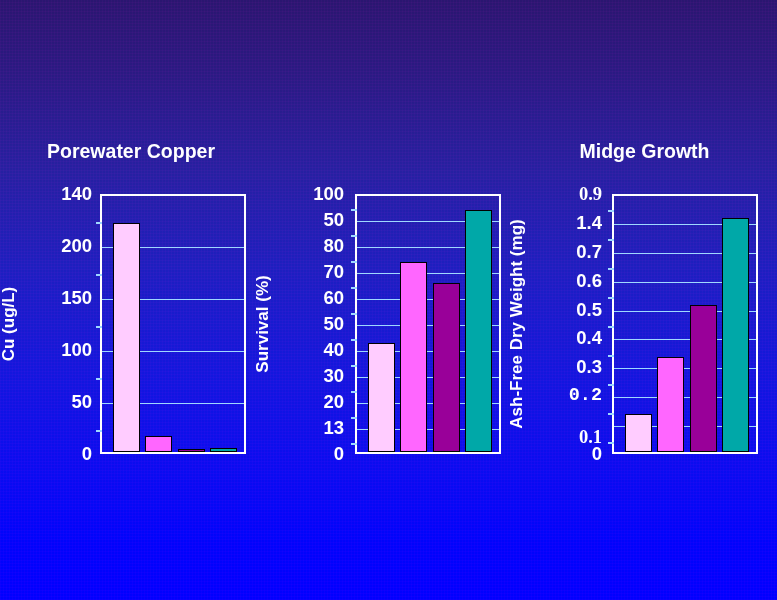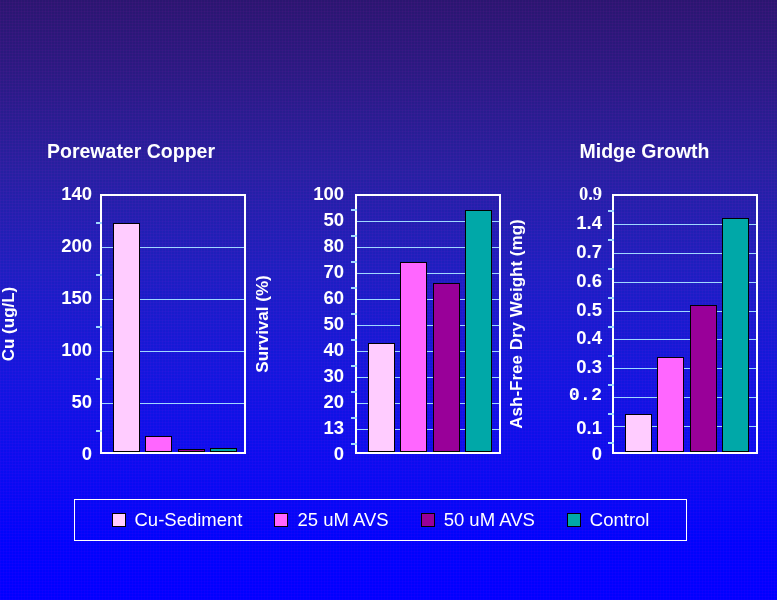--- a/index.html
+++ b/index.html
@@ -238,21 +238,21 @@
             <div class="bar" title="50 uM AVS: 65" style="height: 169px; width: 27.3px; left: 75.6px; background: rgb(153, 0, 153);"></div>
             <div class="bar" title="Control: 93" style="height: 241.8px; width: 27.3px; left: 108.1px; background: rgb(0, 168, 168);"></div>
           </div>
         </div>
       </div>
       <div class="panel" style="left: 512px; width: 265px;">
         <div class="panel-title">Midge Growth</div>
         <div class="ytitle" style="width: 300px; left: -145px; top: 174px;">Ash-Free Dry Weight (mg)</div>
         <div class="ticklabels" style="left: 44px;">
           <div class="ticklabel" style="top: 314px;">0</div>
-          <div class="ticklabel" style="top: 288px;">0.1</div>
+          <div class="ticklabel" style="top: 297px; font-family: Liberation Serif, serif;">0.1</div>
           <div class="ticklabel" style="top: 256.222px; font-family: Liberation Mono, monospace;">0.2</div>
           <div class="ticklabel" style="top: 227.333px;">0.3</div>
           <div class="ticklabel" style="top: 198.444px;">0.4</div>
           <div class="ticklabel" style="top: 169.556px;">0.5</div>
           <div class="ticklabel" style="top: 140.667px;">0.6</div>
           <div class="ticklabel" style="top: 111.778px;">0.7</div>
           <div class="ticklabel" style="top: 82.8889px;">1.4</div>
           <div class="ticklabel" style="top: 54px; font-family: Liberation Serif, serif;">0.9</div>
         </div>
         <div class="plot" style="left: 100px; top: 54px; width: 146px; height: 260px;">
@@ -276,32 +276,14 @@
           <div class="bars">
             <div class="bar" title="Cu-Sediment: 0.13" style="height: 37.5556px; width: 27.3px; left: 10.6px; background: rgb(255, 204, 255);"></div>
             <div class="bar" title="25 uM AVS: 0.33" style="height: 95.3333px; width: 27.3px; left: 43.1px; background: rgb(255, 102, 255);"></div>
             <div class="bar" title="50 uM AVS: 0.51" style="height: 147.333px; width: 27.3px; left: 75.6px; background: rgb(153, 0, 153);"></div>
             <div class="bar" title="Control: 0.81" style="height: 234px; width: 27.3px; left: 108.1px; background: rgb(0, 168, 168);"></div>
           </div>
         </div>
       </div>
     </div>
 
-  <div id="legend">
-      <div class="legend-item">
-        <span class="legend-swatch" style="background: rgb(255, 204, 255);"></span>
-        <span class="legend-label">Cu-Sediment</span>
-      </div>
-      <div class="legend-item">
-        <span class="legend-swatch" style="background: rgb(255, 102, 255);"></span>
-        <span class="legend-label">25 uM AVS</span>
-      </div>
-      <div class="legend-item">
-        <span class="legend-swatch" style="background: rgb(153, 0, 153);"></span>
-        <span class="legend-label">50 uM AVS</span>
-      </div>
-      <div class="legend-item">
-        <span class="legend-swatch" style="background: rgb(0, 168, 168);"></span>
-        <span class="legend-label">Control</span>
-      </div>
-    </div>
 
 </div>
 
 </body></html>

